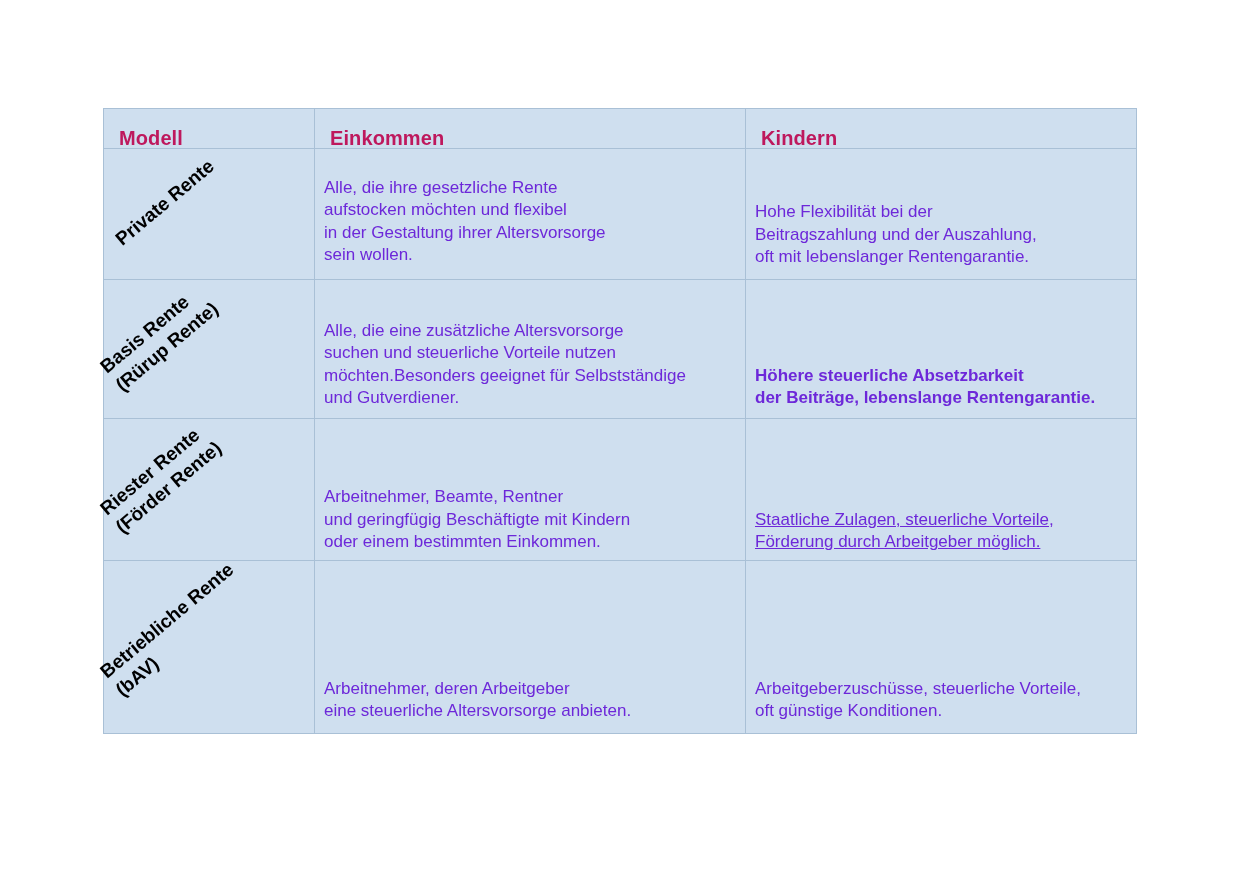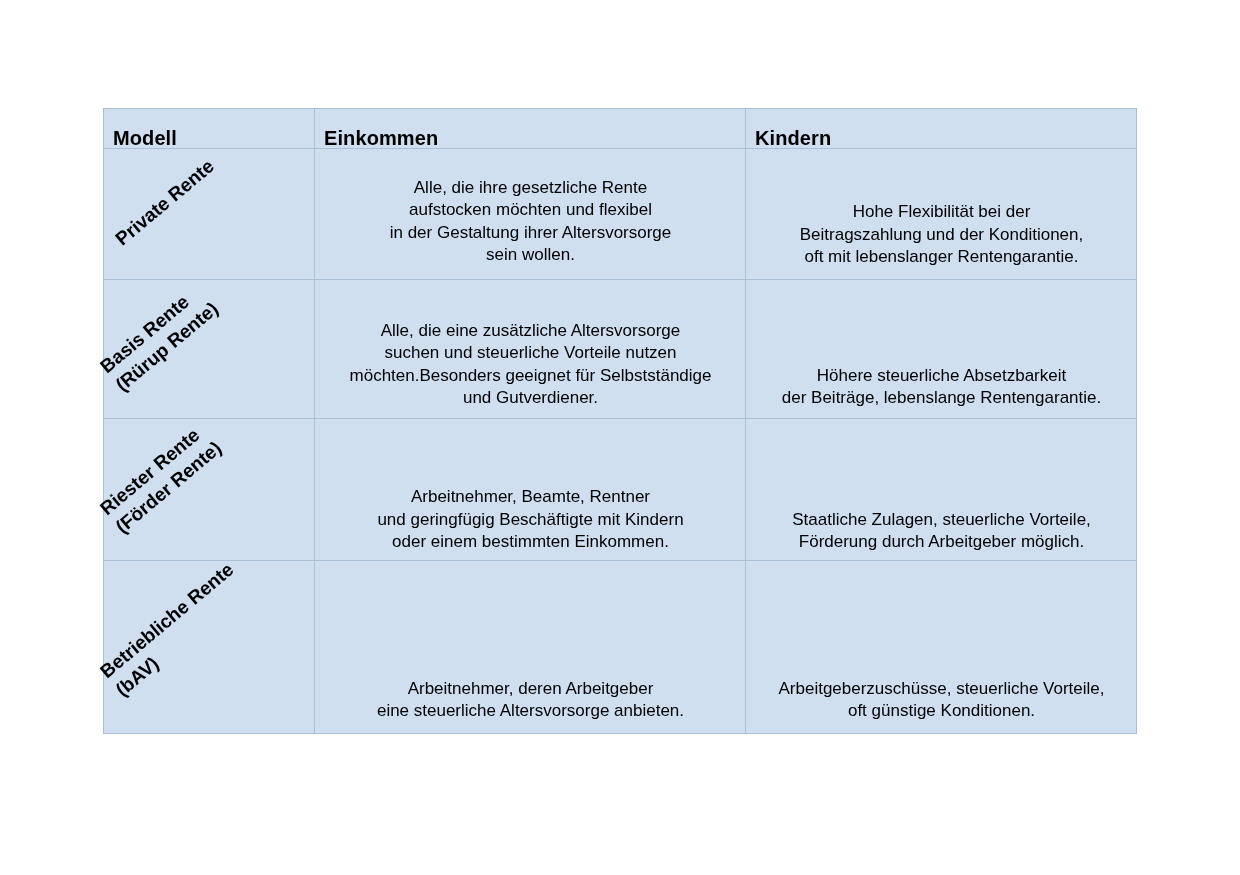--- a/index.html
+++ b/index.html
@@ -49,23 +49,23 @@
   
   .head-cell {
     height: 39px;
     vertical-align: middle;
   }
   .head-label {
     display: block;
     font-size: 20px;
     font-weight: bold;
     letter-spacing: 0.1px;
-    padding-left: 9px;
+    padding-left: 15px;
     line-height: 1;
-    color: #000000;
+    color: #be185d;
   }
 
   
   .model-cell {
     position: relative;
     vertical-align: top;
   }
   .rot-wrap {
     position: absolute;
     left: 0;
@@ -93,38 +93,37 @@
 
   
   .body-cell {
     vertical-align: bottom;
   }
   .body-text {
     display: block;
     font-size: 17px;
     line-height: 1.33;
     padding: 0 8px 10px 9px;
-    color: #000000;
+    color: #6d28d9;
     white-space: pre-line;
-    text-align: center;
   }
 
   
   tr.row1 td { height: 130px; }
   tr.row2 td { height: 138px; }
   tr.row3 td { height: 141px; }
   tr.row4 td { height: 172px; }
 
   
   tr.row1 .body-cell .body-text { padding-bottom: 12px; }
   tr.row1 .vorteile-cell .body-text { padding-bottom: 10px; }
   tr.row2 .body-cell .body-text { padding-bottom: 8px; margin-top: 28px; }
-  tr.row2 .vorteile-cell .body-text { padding-bottom: 8px; }
+  tr.row2 .vorteile-cell .body-text { padding-bottom: 8px; font-weight: bold; }
   tr.row3 .body-cell .body-text { padding-bottom: 6px; margin-top: 12px; }
-  tr.row3 .vorteile-cell .body-text { padding-bottom: 6px; }
+  tr.row3 .vorteile-cell .body-text { padding-bottom: 6px; text-decoration: underline; }
   tr.row4 .body-cell .body-text { padding-bottom: 10px; }
   tr.row4 .vorteile-cell .body-text { padding-bottom: 10px; }
 </style>
 </head>
 <body>
 
 <div class="page">
 
   <table class="pension-table">
     <colgroup>
@@ -158,21 +157,21 @@
           </div>
         </td>
         <td class="body-cell">
           <span class="body-text">Alle, die ihre gesetzliche Rente
 aufstocken möchten und flexibel
 in der Gestaltung ihrer Altersvorsorge
  sein wollen.</span>
         </td>
         <td class="body-cell vorteile-cell">
           <span class="body-text">Hohe Flexibilität bei der
-Beitragszahlung und der Konditionen,
+Beitragszahlung und der Auszahlung,
 oft mit lebenslanger Rentengarantie.</span>
         </td>
       </tr>
 
       <tr class="row2">
         <td class="model-cell r2">
           <div class="rot-wrap">
             <span class="rot-text">
               <span class="l1">Basis Rente</span>
               <span class="l2">(Rürup Rente)</span>

